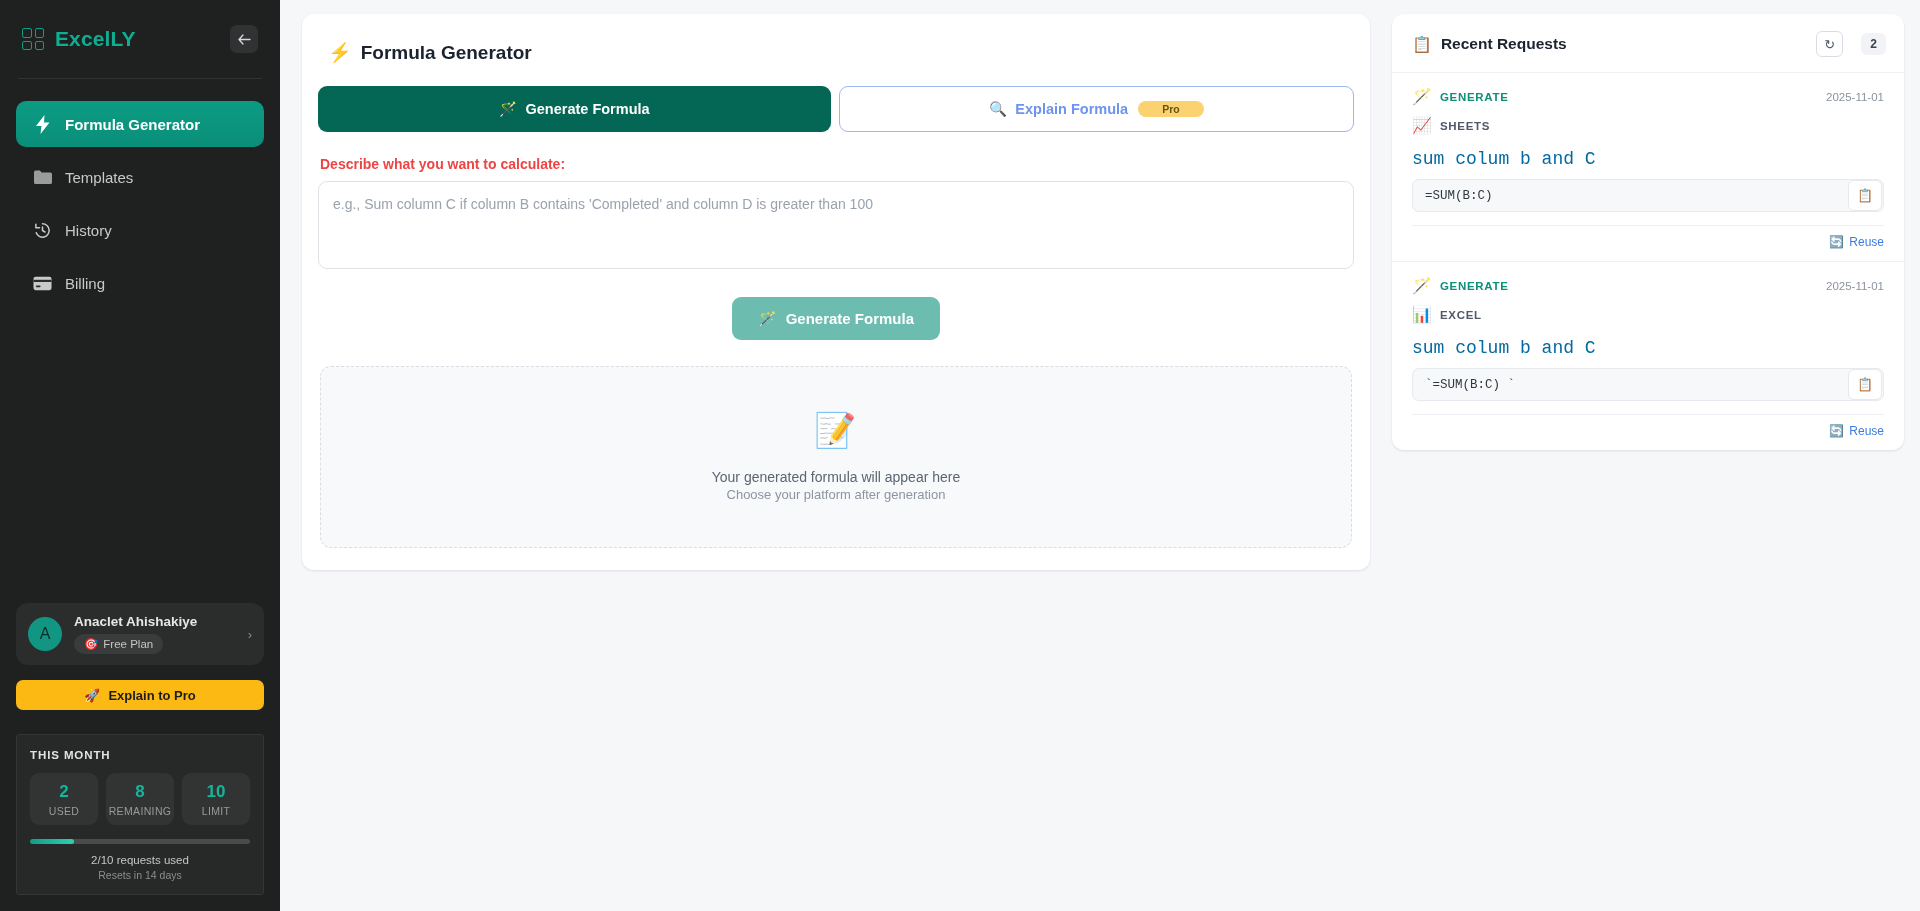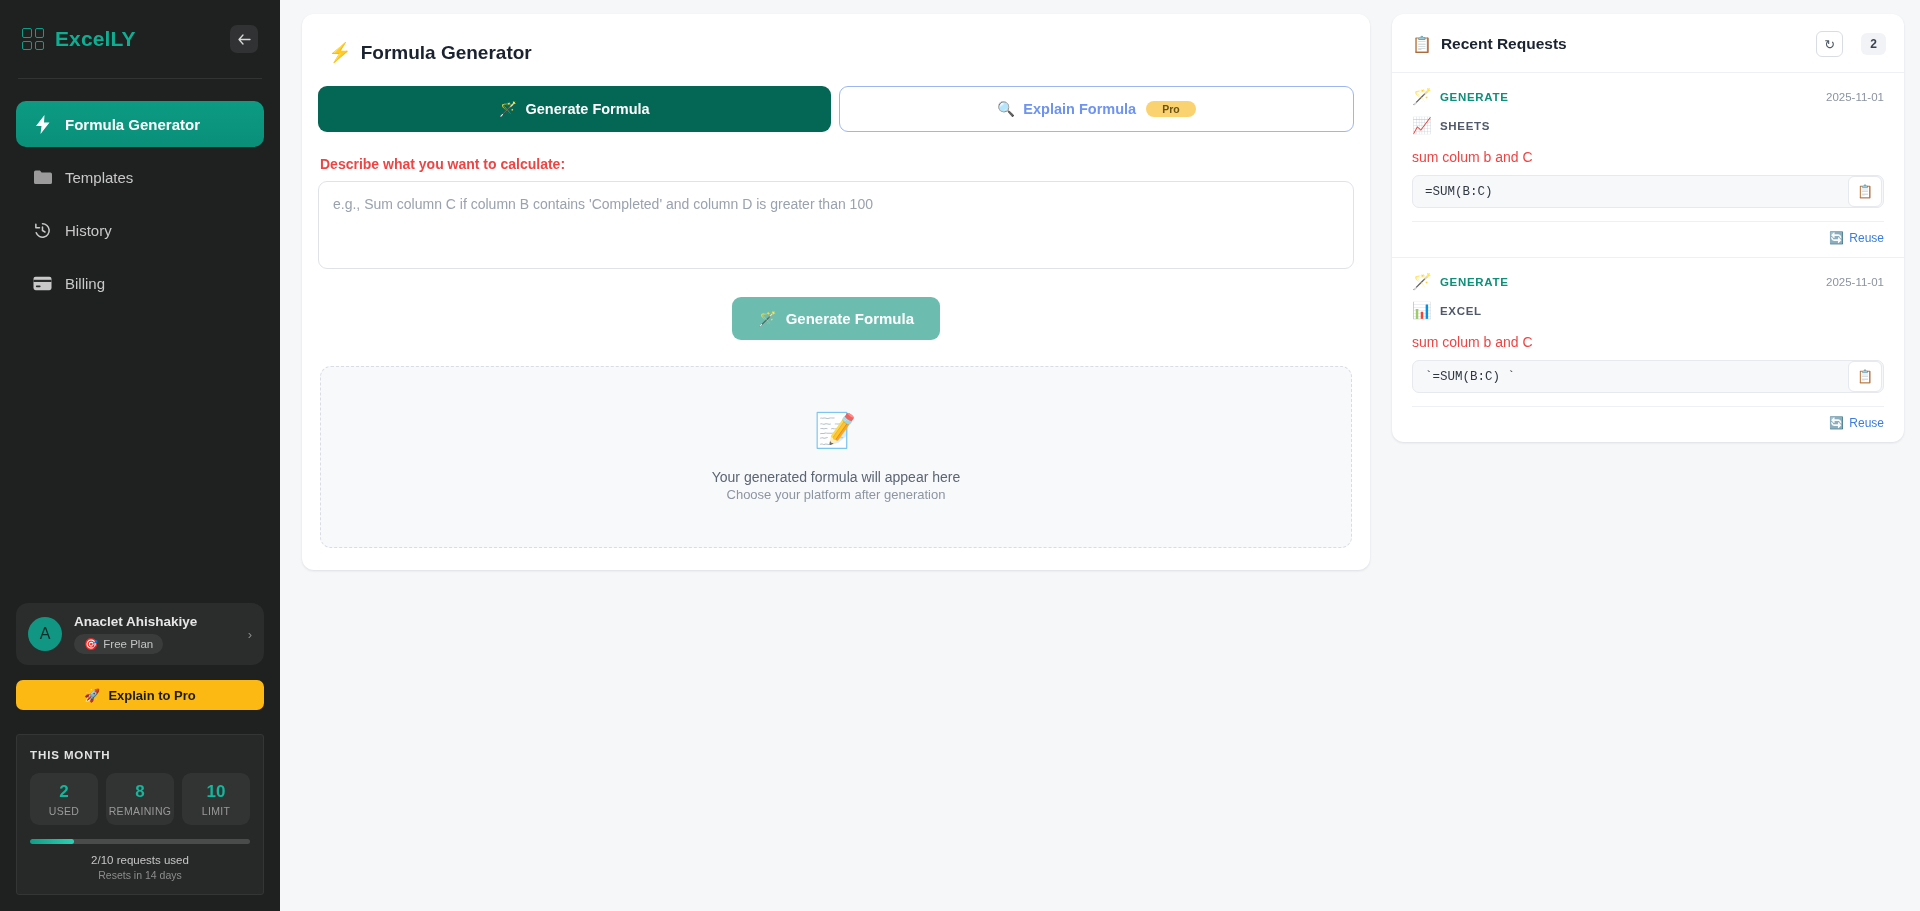--- a/index.html
+++ b/index.html
@@ -109,21 +109,21 @@
     font-weight: 600; margin: 3px 0 22px 10px; }
 
   .mode-tabs { display: flex; gap: 8px; margin-bottom: 24px; }
   .tab {
     flex: 1; height: 46px; border-radius: 9px; font-size: 14.5px; font-weight: 700;
     display: flex; align-items: center; justify-content: center; gap: 8px; cursor: pointer;
   }
   .tab-active { background: #046654; color: #fff; border: none; }
   .tab-inactive { background: #fff; color: #6e93f0; border: 1px solid #9cb6f2; font-weight: 600; }
   .pro-badge { background: #fbd270; color: #6a5314; font-size: 10.5px; font-weight: 700;
-    border-radius: 999px; padding: 2px 16px; margin-left: 2px; }
+    border-radius: 999px; padding: 2px 24px; margin-left: 2px; }
 
   .field-label { font-size: 14px; color: #ef4444; font-weight: 600; margin: 0 0 9px 2px; }
   .textarea {
     width: 100%; height: 88px; border: 1px solid #dfe3e8; border-radius: 9px;
     padding: 14px 14px; font-size: 14px; color: #9aa2ad;
     font-family: "Liberation Sans", sans-serif; resize: none; outline: none; background: #fff;
   }
   .textarea::placeholder { color: #9aa2ad; }
 
   .gen-btn-row { display: flex; justify-content: center; margin: 24px 0 26px; }
@@ -158,21 +158,21 @@
     border-radius: 6px; padding: 4px 9px; margin-left: 9px;
   }
 
   .req { padding: 6px 20px 12px; border-top: 1px solid #eef0f3; }
   .req:first-of-type { border-top: none; }
   .req-top { display: flex; align-items: center; gap: 8px; padding: 8px 0 0; }
   .req-kind { color: #0d8f78; font-size: 11.5px; font-weight: 700; letter-spacing: .7px; }
   .req-date { margin-left: auto; color: #8b93a0; font-size: 11.5px; }
   .req-plat { display: flex; align-items: center; gap: 8px; margin-top: 10px; }
   .req-plat-lbl { color: #50596a; font-size: 11.5px; font-weight: 600; letter-spacing: .7px; }
-  .req-desc { color: #ef4444; font-size: 14px; margin: 14px 0 10px 0; }
+  .req-desc { color: #0369a1; font-size: 18px; margin: 14px 0 10px 0; font-family: Liberation Mono, monospace; }
   .formula-box {
     display: flex; align-items: center; background: #f7f8fa; border: 1px solid #e6e9ed;
     border-radius: 7px; height: 33px; padding: 0 0 0 12px;
   }
   .formula-txt {
     font-family: "Liberation Mono", monospace; font-size: 12.5px; color: #2f3741;
     flex: 1; white-space: nowrap; overflow: hidden;
   }
   .copy-btn {
     width: 34px; height: 31px; background: #fff; border: 1px solid #e6e9ed;

